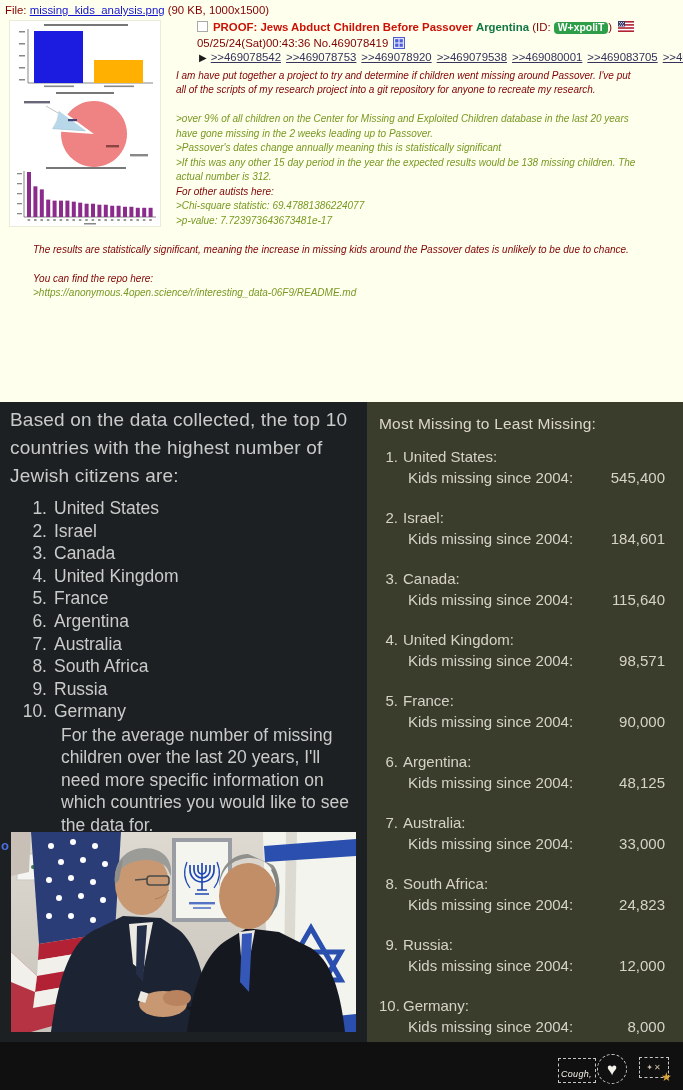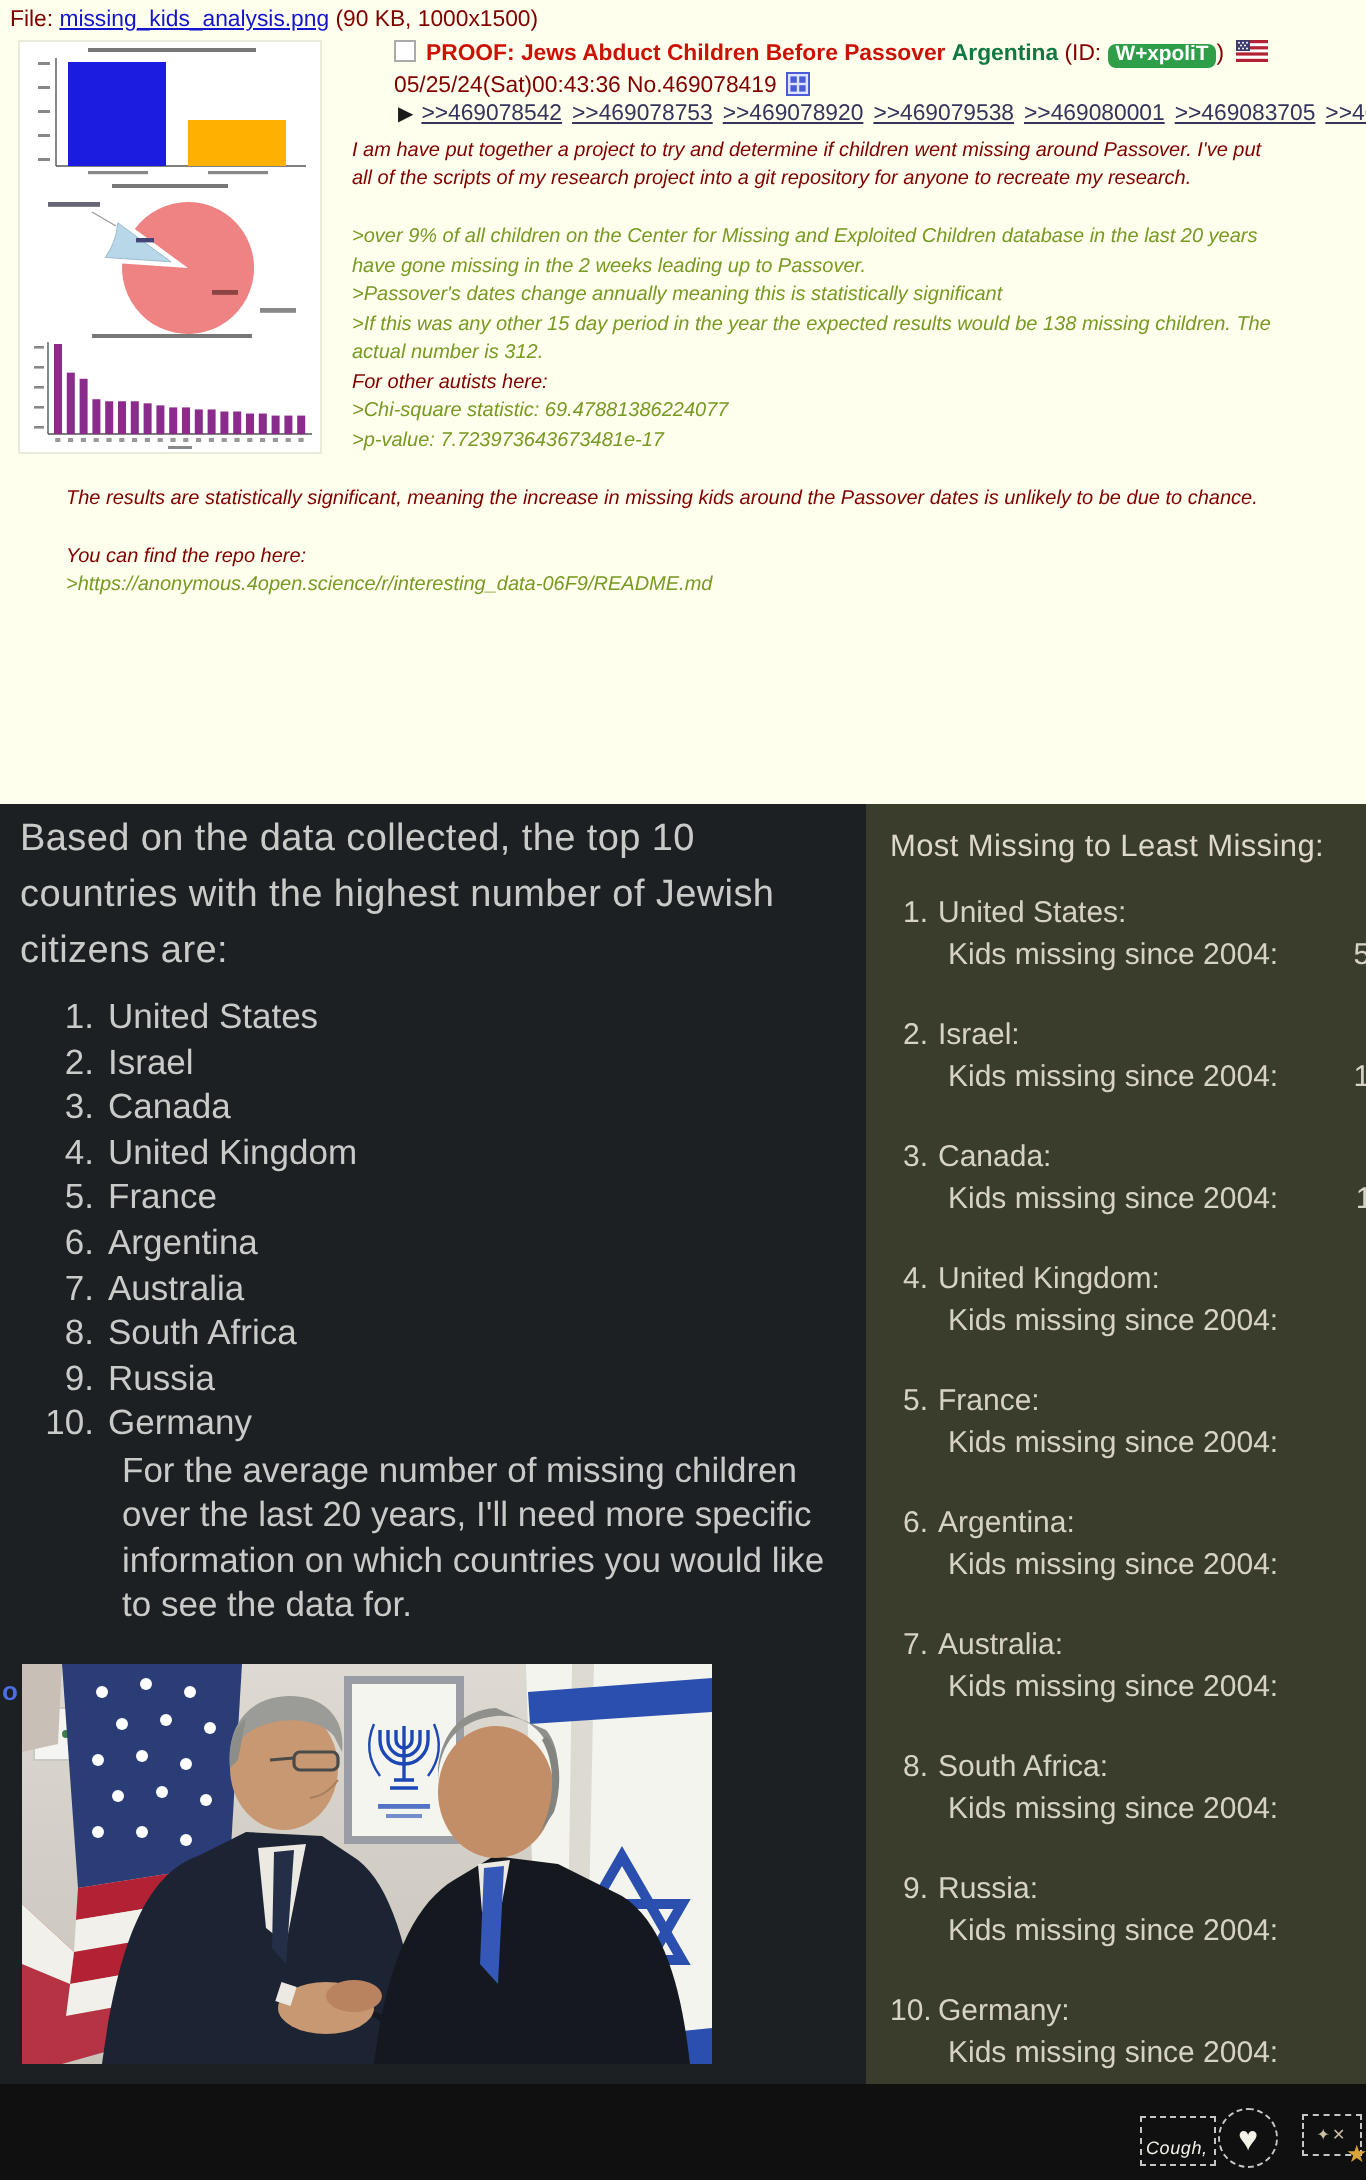--- a/index.html
+++ b/index.html
@@ -32,41 +32,41 @@
   .flag { vertical-align:-1px; margin-left:3px; }
   .menu-grid { display:inline-block; vertical-align:-2px; margin:0 2px; cursor:pointer; }
   .play { color:#1a1a1a; font-size:10px; margin:0 4px 0 2px; cursor:pointer; }
   .rlink { color:#34345c; text-decoration:underline; margin-right:5px; white-space:nowrap; cursor:pointer; }
   .post-body { margin:3px 42px 0 33px; font-size:10px; line-height:14.5px;font-style:italic; }
   .bline.quote { color:#789922; }
   .bline.blank { height:14.5px; }
   
   .chat { display:flex; height:640px; }
   .chat-left {
-    width:433px; background:#1d2023; color:#c9cbc9; position:relative;
+    width:367px; background:#1d2023; color:#c9cbc9; position:relative;
     padding:4px 8px 0 10px; flex:none;
   }
   .chat-left .intro { font-size:19px; line-height:28px; letter-spacing:.2px; }
   .cl-list { margin-top:7px; }
   .cl-item { display:flex; font-size:17.5px; line-height:22.6px; }
   .cl-item .num { width:44px; text-align:right; flex:none; padding-right:7px; }
   .followup { margin:1px 4px 0 51px; font-size:17.5px; line-height:22.4px; }
   .photo { position:absolute; left:11px; top:430px; width:345px; height:200px; }
   .artifact { position:absolute; left:1px; top:436px; color:#4a6fe0; font-size:13px; font-weight:bold; }
   .chat-right {
     width:316px; background:#3b3d2c; color:#d6d3c6; flex:none;
     padding:13px 18px 0 12px; position:relative;
   }
   .cr-header { font-size:15.5px; color:#ddd8ca; margin-bottom:13px; letter-spacing:.2px; }
   .cr-entry { margin-bottom:19px; }
   .cr-line1 { display:flex; font-size:15px; line-height:21px; }
   .cr-line1 .num { width:24px; text-align:right; flex:none; padding-right:5px; }
   .cr-line2 { display:flex; justify-content:space-between; font-size:15px; line-height:21px; padding-left:29px; }
   
-  .wm { position:absolute; left:570px; top:1052px; width:113px; height:38px; pointer-events:none; }
+  .wm { position:absolute; left:558px; top:1052px; width:113px; height:38px; pointer-events:none; }
   .wm-box1 {
     position:absolute; left:0; top:6px; width:38px; height:25px;
     border:1px dashed rgba(230,230,230,.85);
   }
   .wm-cough {
     position:absolute; left:3px; top:17px; color:#f2efe6; font-size:9px;
     font-style:italic; letter-spacing:.3px;
   }
   .wm-circle {
     position:absolute; left:39px; top:2px; width:30px; height:30px;

